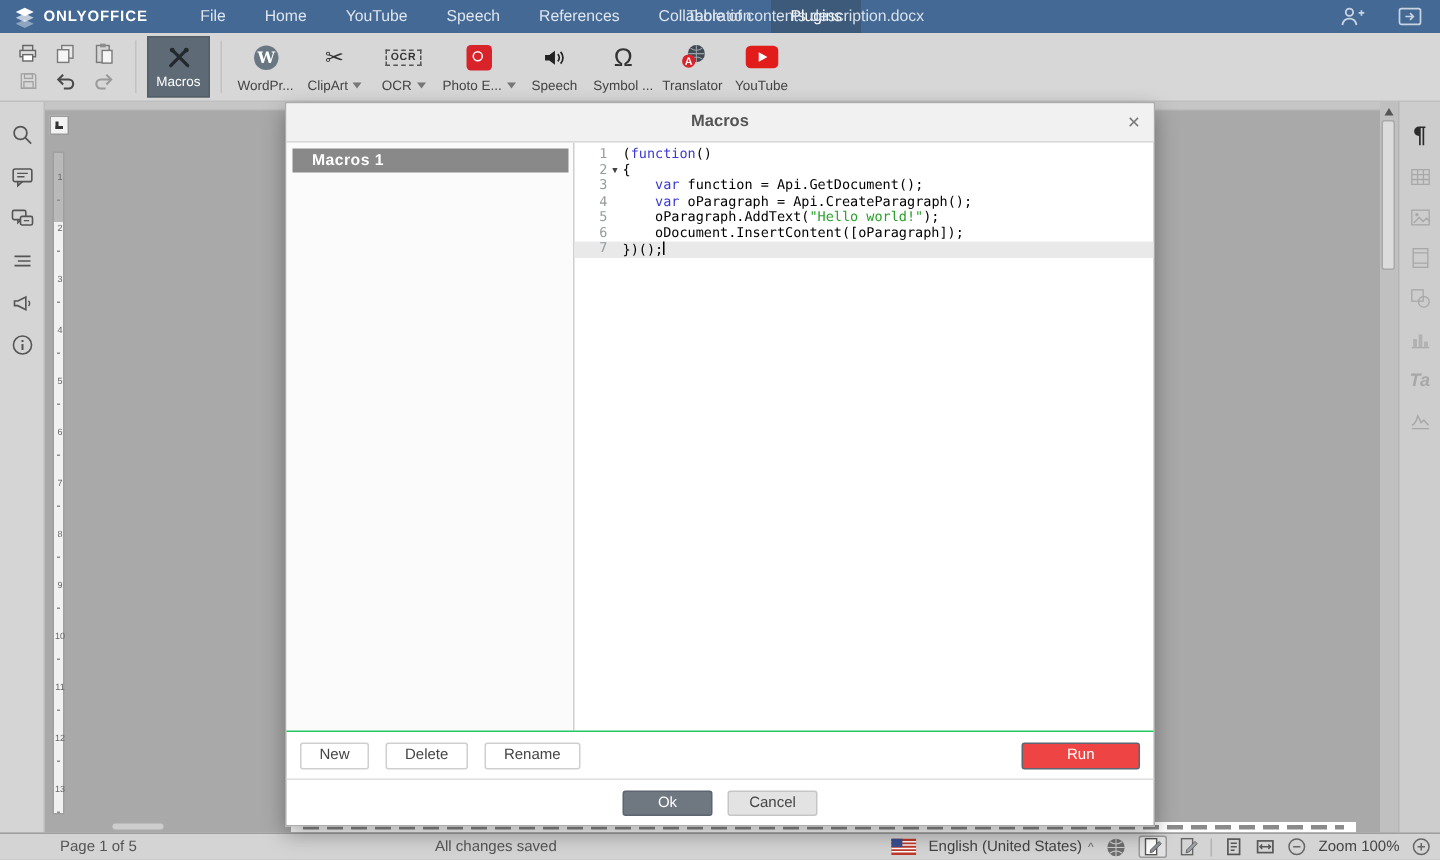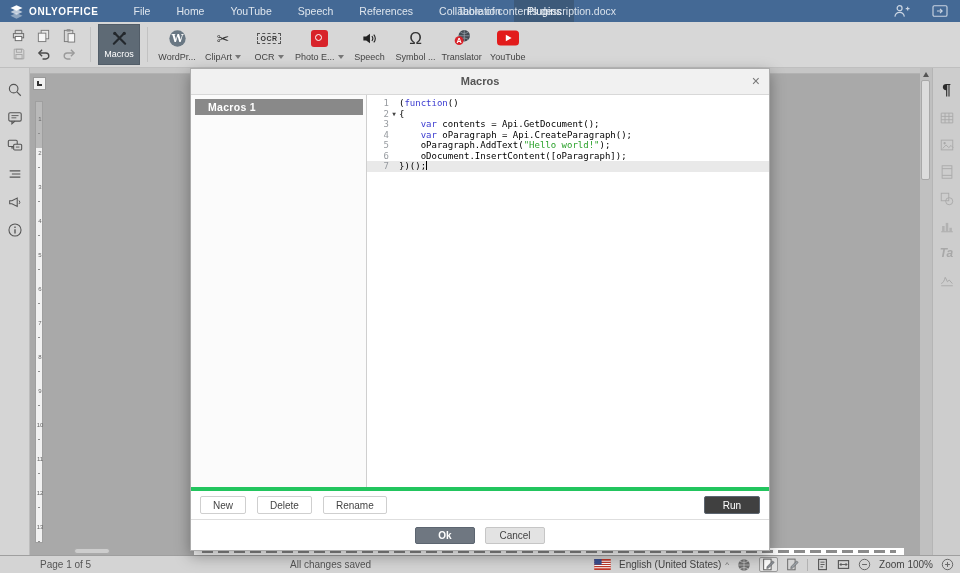--- a/index.html
+++ b/index.html
@@ -70,40 +70,40 @@
 
   
   .dialog { position:absolute; left:190px; top:68px; width:580px; height:483px; background:#fff;
     border:1px solid #acacac; box-shadow:0 5px 14px rgba(0,0,0,.35); z-index:50;
     display:flex; flex-direction:column; }
   .dlg-header { height:26px; background:#f1f1f1; border-bottom:1px solid #d8d8d8; position:relative;
     flex:0 0 auto; }
   .dlg-title { text-align:center; line-height:25px; font-size:11px; font-weight:bold; color:#555; }
   .dlg-close { position:absolute; right:9px; top:0; line-height:25px; font-size:14px; color:#777; cursor:default; }
   .dlg-body { flex:1; display:flex; min-height:0; }
-  .macro-list { width:176px; background:#fbfbfb; border-right:1px solid #cfcfcf; padding-top:4px; }
+  .macro-list { width:192px; background:#fbfbfb; border-right:1px solid #cfcfcf; padding-top:4px; }
   .macro-item { height:16px; line-height:16px; margin:0 3px 0 4px; background:#898989; color:#fff;
     font-weight:bold; font-size:10.5px; padding-left:13px; letter-spacing:.3px; }
   .editor { flex:1; padding-top:3px; font-family:"DejaVu Sans Mono", monospace; font-size:9px; }
   .cm-row { display:flex; height:10.5px; line-height:10.5px; }
   .cm-row.active { background:#e9e9e9; }
   .gut { width:22px; text-align:right; color:#979ba0; flex:0 0 auto; }
   .fold { width:10px; text-align:center; color:#444; font-size:6px; line-height:10.5px; flex:0 0 auto; }
   .codetext { white-space:pre; color:#000; }
   .codetext .k { color:#3a3ad0; }
   .codetext .s { color:#2aa12a; }
   .cursor { display:inline-block; width:1px; height:9px; background:#000; vertical-align:-1px; }
-  .dlg-footer1 { flex:0 0 32px; border-top:4px solid #22c55e; display:flex; align-items:center;
+  .dlg-footer1 { flex:0 0 32px; border-top:1px solid #22c55e; display:flex; align-items:center;
     padding:0 9px; gap:11px; }
   .btn { height:18px; padding:0 12px; background:#fff; border:1px solid #cfcfcf; border-radius:2px;
     font-size:10px; color:#444; font-family:inherit; cursor:default; }
-  .btn.run { margin-left:auto; width:56px; background:#404040; border-color:#5c6570; color:#fff; }
+  .btn.run { margin-left:auto; width:79px; background:#ef4444; border-color:#5c6570; color:#fff; }
   .dlg-footer2 { flex:0 0 31px; border-top:1px solid #dedede; display:flex; align-items:center;
     justify-content:center; gap:10px; }
-  .btn.ok { width:60px; height:17px; background:#6f7781; border-color:#5c6570; color:#fff; font-weight:bold; padding:0; }
+  .btn.ok { width:60px; height:17px; background:#6f7781; border-color:#5c6570; color:#fff; font-weight:normal; padding:0; }
   .btn.cancel { width:60px; height:17px; background:#e3e3e3; border-color:#c6c6c6; padding:0; }
 
   
   .statusbar { position:absolute; left:0; bottom:0; width:960px; height:18px; background:#d4d4d4;
     border-top:1px solid #9f9f9f; font-size:10px; color:#555; z-index:10; }
   .sb-page { position:absolute; left:40px; line-height:17px; }
   .sb-saved { position:absolute; left:290px; line-height:17px; }
   .sb-right { position:absolute; right:6px; top:0; height:17px; display:flex; align-items:center; gap:8px; }
   .sb-lang { color:#444;text-align:right; }
   .sb-caret { font-size:8px; color:#666; margin-left:-4px; }
@@ -423,21 +423,21 @@
           <span class="codetext"><span>(</span><span class="k">function</span><span>()</span></span>
         </div>
         <div class="cm-row">
           <span class="gut">2</span>
           <span class="fold">▼</span>
           <span class="codetext"><span>{</span></span>
         </div>
         <div class="cm-row">
           <span class="gut">3</span>
           <span class="fold"></span>
-          <span class="codetext"><span>    </span><span class="k">var</span><span> contents = Api.GetDocument();</span></span>
+          <span class="codetext"><span>    </span><span class="k">var</span><span> function = Api.GetDocument();</span></span>
         </div>
         <div class="cm-row">
           <span class="gut">4</span>
           <span class="fold"></span>
           <span class="codetext"><span>    </span><span class="k">var</span><span> oParagraph = Api.CreateParagraph();</span></span>
         </div>
         <div class="cm-row">
           <span class="gut">5</span>
           <span class="fold"></span>
           <span class="codetext"><span>    oParagraph.AddText(</span><span class="s">"Hello world!"</span><span>);</span></span>

